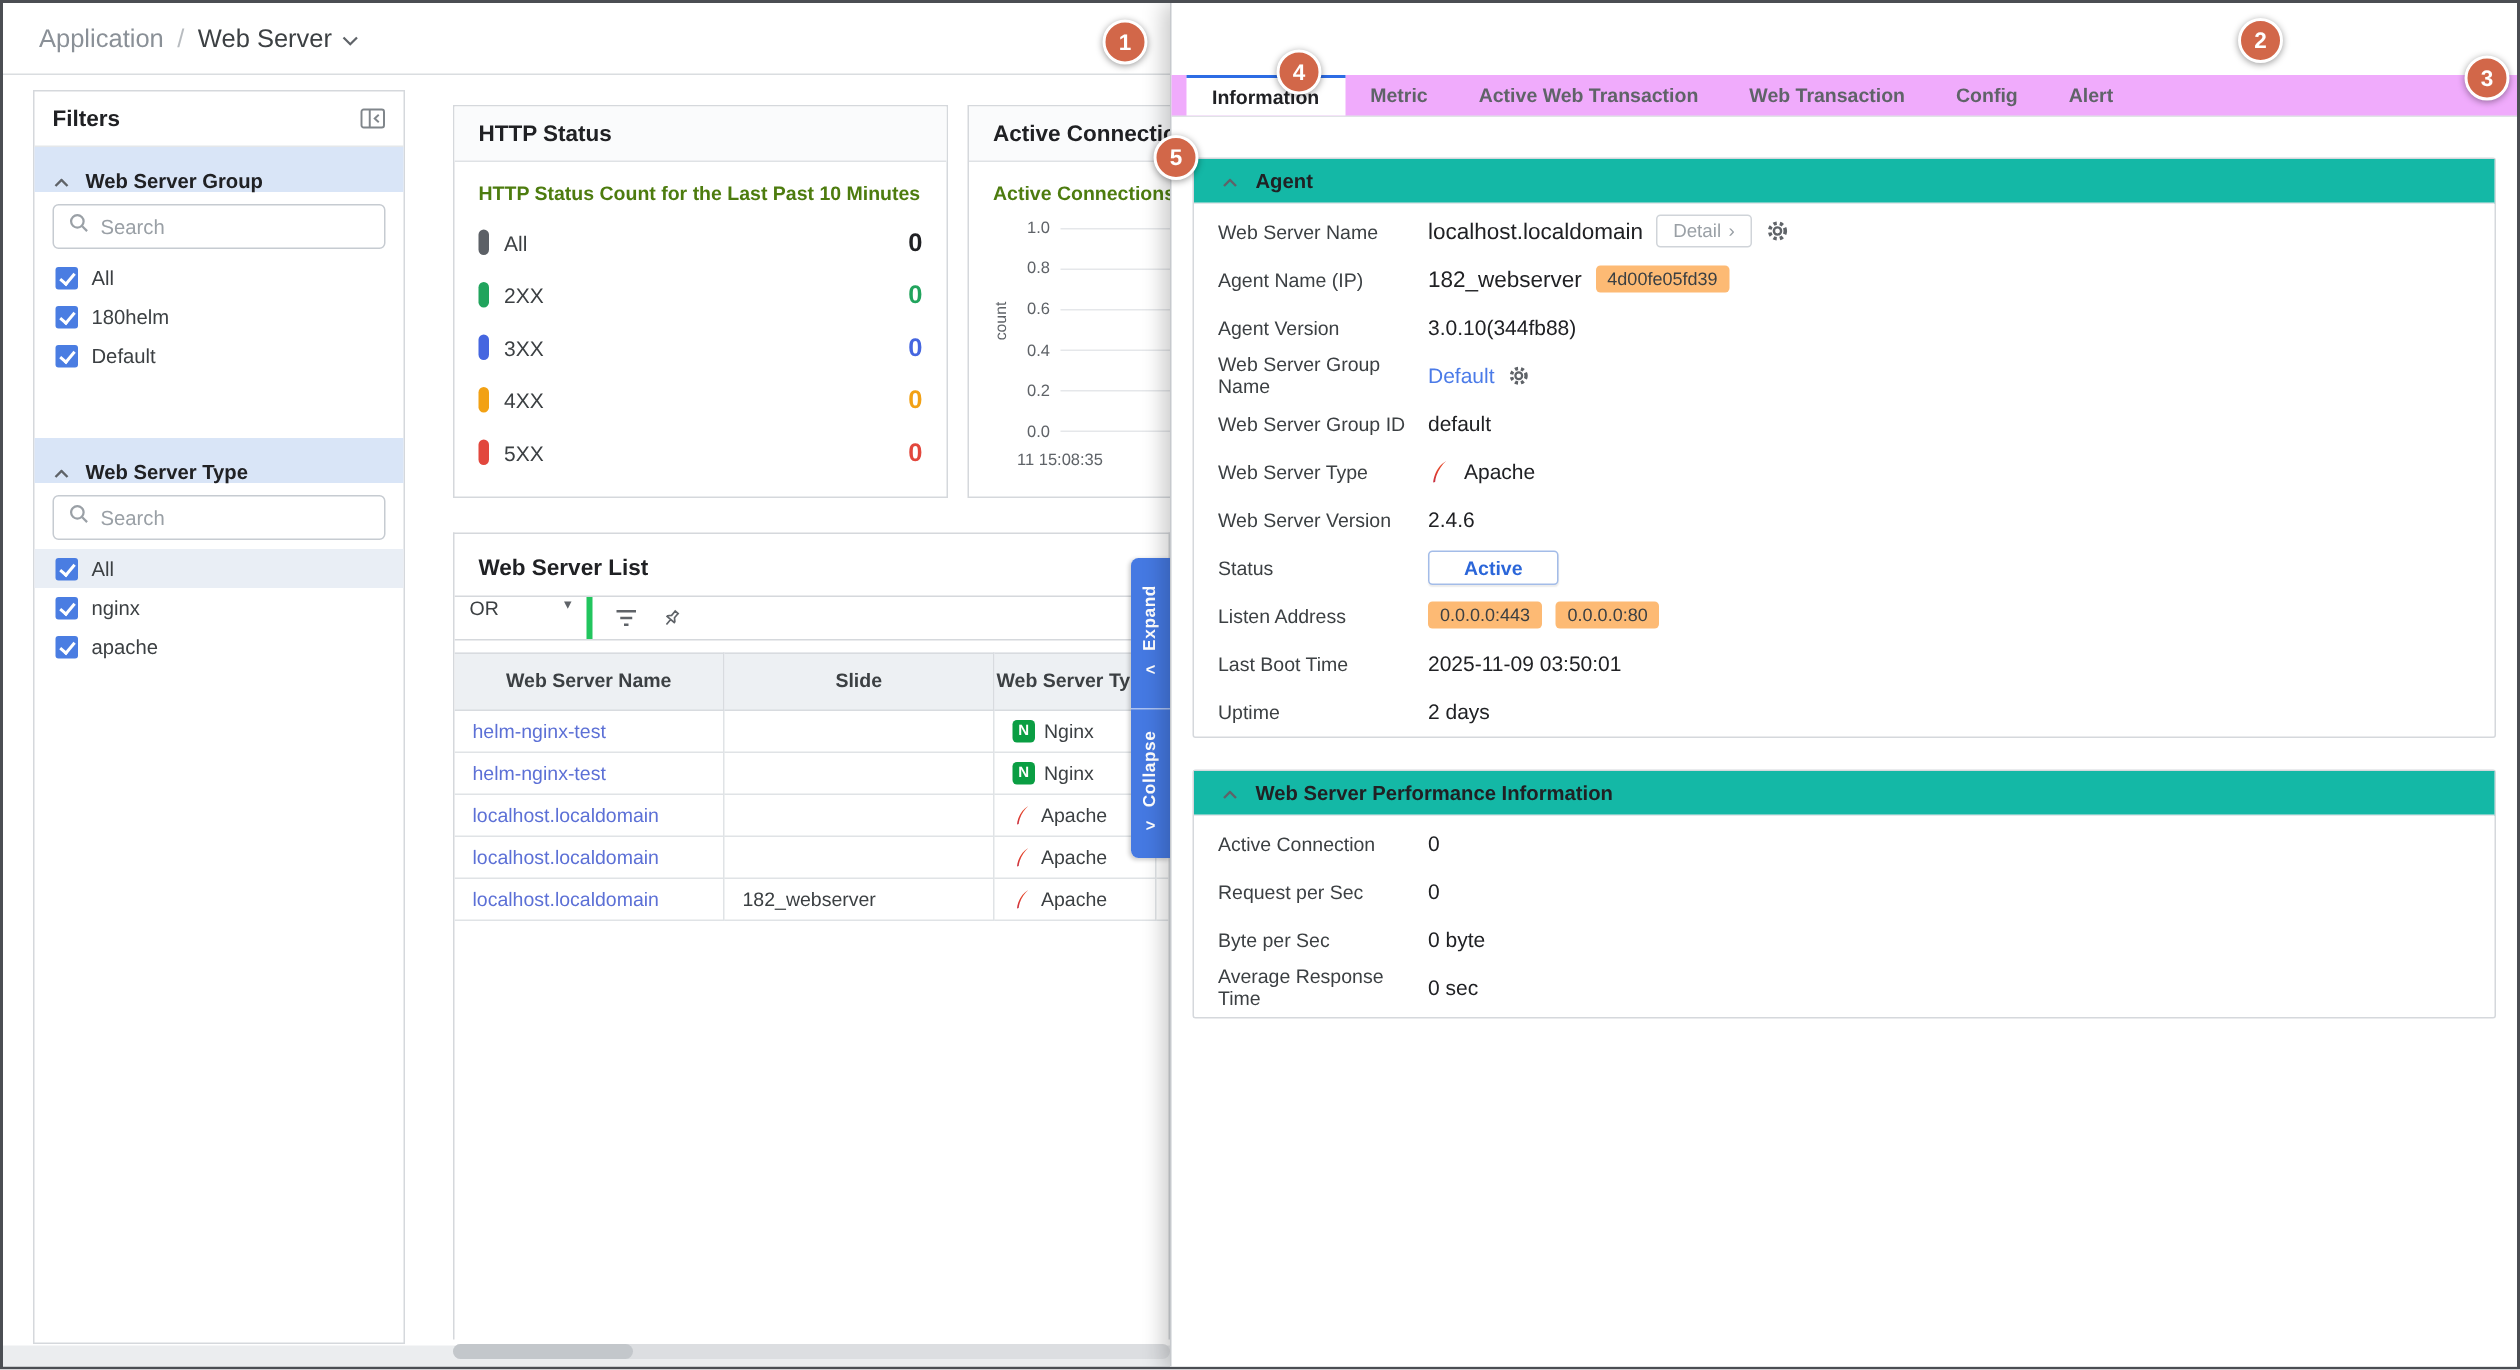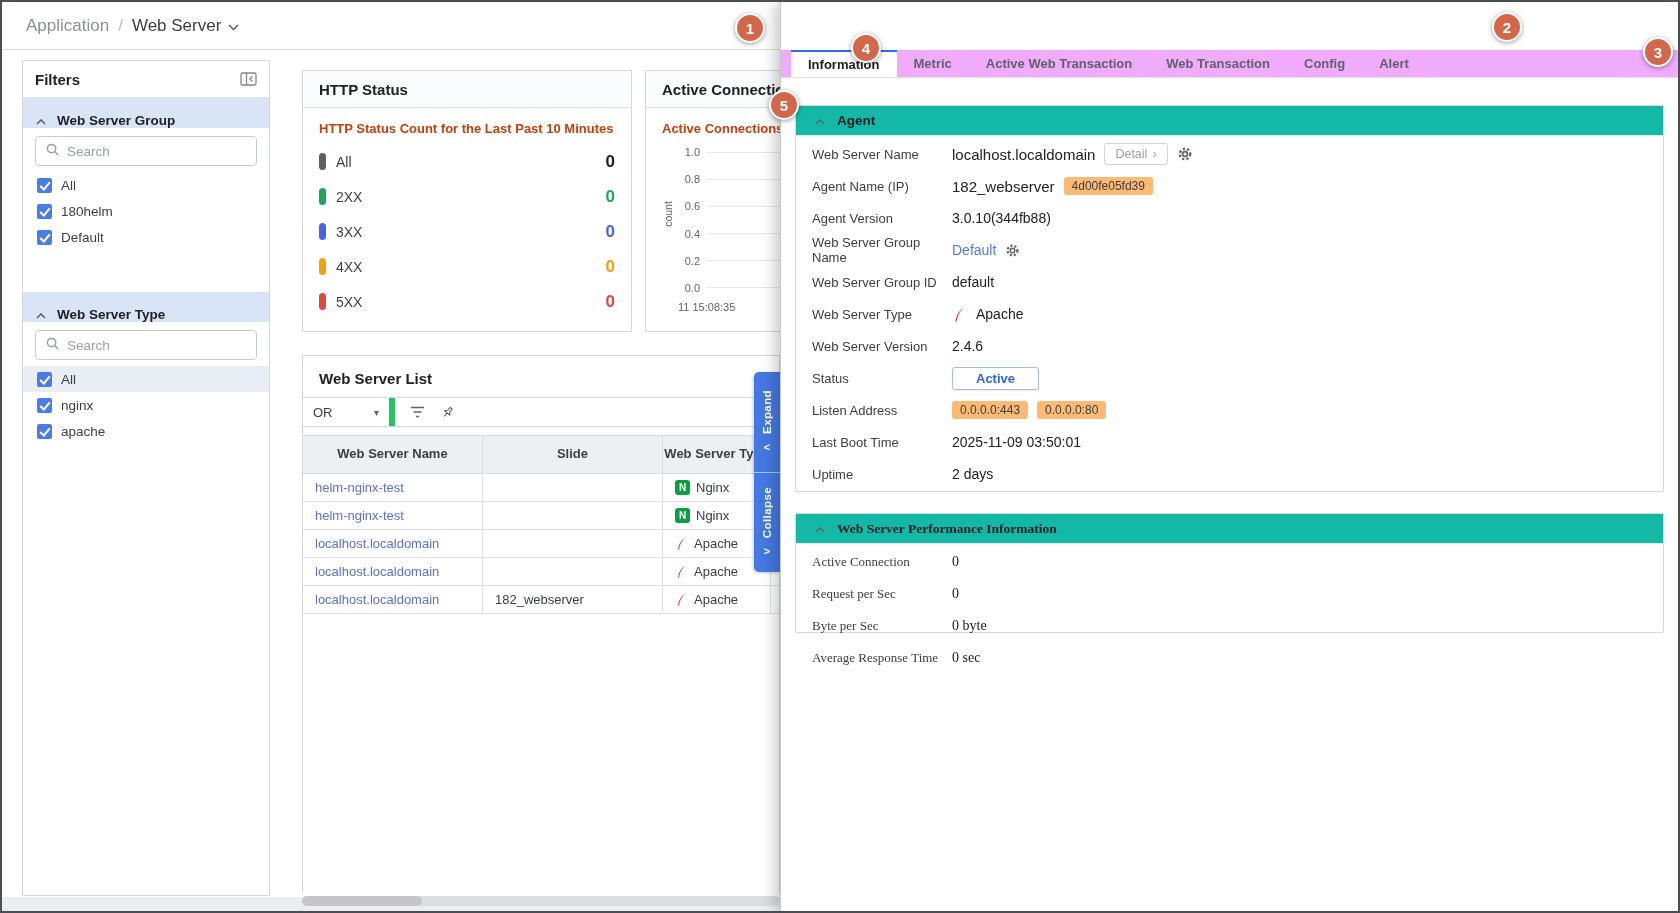--- a/index.html
+++ b/index.html
@@ -31,42 +31,42 @@
   .frow { height:26px; display:flex; align-items:center; gap:9px; padding:0 14px; font-size:13.5px; color:#3c4043; }
   .frow.hl { background:#e9eef5; }
   .cb { width:15px; height:15px; background:#4a7de2; border-radius:2px; position:relative; flex-shrink:0; }
   .cb::after { content:""; position:absolute; left:5px; top:2px; width:4px; height:8px; border:solid #fff; border-width:0 2px 2px 0; transform:rotate(40deg); }
 
   
   .card { position:absolute; border:1px solid #d5d8dc; background:#fff; z-index:2; }
   .card-header { height:37px; background:#fafbfc; border-bottom:1px solid #dfe2e5; display:flex; align-items:center; padding:0 16px; font-size:15px; font-weight:bold; color:#202124; white-space:nowrap; }
   .http-card { left:300px; top:68px; width:330px; height:262px; }
   .http-body { padding:13px 16px 0; }
-  .card-sub { font-size:13px; font-weight:bold; color:#c2410c; white-space:nowrap; overflow:hidden; }
+  .card-sub { font-size:13px; font-weight:bold; color:#4d7c0f; white-space:nowrap; overflow:hidden; }
   .http-rows { margin-top:8px; }
   .http-row { display:flex; align-items:center; height:35px; }
   .pill { width:7px; height:17px; border-radius:3.5px; margin-right:10px; }
   .http-label { flex:1; font-size:14px; color:#3c4043; }
   .http-value { font-size:17px; font-weight:bold; }
 
   .conn-card { left:643px; top:68px; width:320px; height:262px; }
   .conn-body { padding:13px 16px 0; position:relative; }
   .chart { position:relative; margin-top:10px; }
   .count-label { position:absolute; left:-7px; top:62px; transform:rotate(-90deg); font-size:10.5px; color:#5f6368; }
   .ticks { margin-left:14px; height:148px; display:flex; flex-direction:column; justify-content:space-between; }
   .tickrow { display:flex; align-items:center; gap:7px; height:12px; }
   .ticklabel { width:24px; text-align:right; font-size:11px; color:#5f6368; }
   .tickline { flex:1; height:1px; background:#e5e7ea; }
   .xtick { margin:7px 0 0 16px; font-size:11px; color:#5f6368; }
 
   
   .list-card { left:300px; top:353px; width:478px; height:538px; border-bottom:none; overflow:hidden; }
   .list-title { padding:14px 16px 10px; font-size:15px; font-weight:bold; color:#202124; }
   .list-toolbar { height:30px; border-top:1px solid #d5d8dc; border-bottom:1px solid #d5d8dc; display:flex; align-items:center; }
-  .or-select { width:92px; height:100%; border-right:6px solid #22c55e; display:flex; align-items:center; padding:0 10px; font-size:13px; color:#3c4043; cursor:pointer; }
+  .or-select { width:92px; height:100%; border-right:4px solid #22c55e; display:flex; align-items:flex-start; padding:0 10px; font-size:13px; color:#3c4043; cursor:pointer; }
   .or-select .lbl { flex:1; }
   .caret { font-size:10px; color:#5f6368; }
   .tool-icon { margin-left:15px; display:flex; align-items:center; cursor:pointer; }
   .ws-table { margin-top:8px; }
   .trow { display:flex; }
   .tcell { border-right:1px solid #e0e3e6; border-bottom:1px solid #e0e3e6; font-size:13px; color:#3c4043; display:flex; align-items:center; }
   .thead .tcell { background:#edf0f3; border-color:#d8dbdf; border-top:1px solid #d8dbdf; font-weight:bold; justify-content:center; text-align:center; height:39px; line-height:1.15; }
   .tbody .tcell { height:28px; padding-left:12px; }
   .c1 { width:180px; flex-shrink:0; }
   .c2 { width:180px; flex-shrink:0; }
@@ -88,21 +88,21 @@
   .sp-header { height:48px; display:flex; align-items:center; padding:0 18px 0 16px; }
   .sp-title { flex:1; font-size:16px; color:#202124; }
   .slide-history-btn { display:flex; align-items:center; gap:7px; background:#eef0f2; border:1px solid #e2e4e7; border-radius:3px; height:27px; padding:0 12px; font-size:13px; color:#3c4043; margin-right:24px; cursor:pointer; }
   .close-btn { display:flex; align-items:center; cursor:pointer; }
   .tabs { position:absolute; left:0; top:48px; right:0; height:28px; background:#f0abfc; display:flex; padding-left:10px; border-bottom:1px solid #e0e3e6; }
   .tab { display:flex; align-items:center; padding:0 17px; font-size:13px; font-weight:bold; color:#5f6368; cursor:pointer; }
   .tab.active { background:#fff; border-top:2px solid #2d6ce4; color:#202124; }
 
   .icard { position:absolute; left:14px; right:16px; border:1px solid #d5d8dc; border-radius:2px; background:#fff; }
   .icard-agent { top:103px; height:387px; }
-  .icard-perf { top:511px; height:120px;font-family:Liberation Serif, serif; }
+  .icard-perf { top:511px; height:166px; }
   .icard-header { height:30px; display:flex; align-items:center; gap:12px; padding:0 19px; background:#14b8a6; border-bottom:1px solid #e4e7ea; font-size:13.5px; font-weight:bold; color:#202124; }
   .icard-rows { padding:2px 0; }
   .irow { height:32px; display:flex; align-items:center; padding-left:16px; }
   .ilabel { width:140px; font-size:13px; color:#3c4043; flex-shrink:0; }
   .ivalue { font-size:14px; color:#202124; display:flex; align-items:center; gap:9px; }
   .ivalue.big { font-size:15px; }
   .detail-btn { display:flex; align-items:center; gap:5px; border:1px solid #d0d4d9; border-radius:3px; padding:3px 10px; font-size:12.5px; color:#9aa0a6; cursor:pointer; }
   .chip { background:#fdba74; border-radius:3px; padding:2px 8px; font-size:12px; color:#3c4043; }
   .blue-link { color:#4b7be8; cursor:pointer; }
   .status-btn { border:1px solid #a3bce8; border-radius:3px; background:#fff; color:#2b66d9; font-weight:bold; font-size:13px; padding:3px 23px; box-shadow:0 1px 1px rgba(0,0,0,.08); cursor:pointer; }

